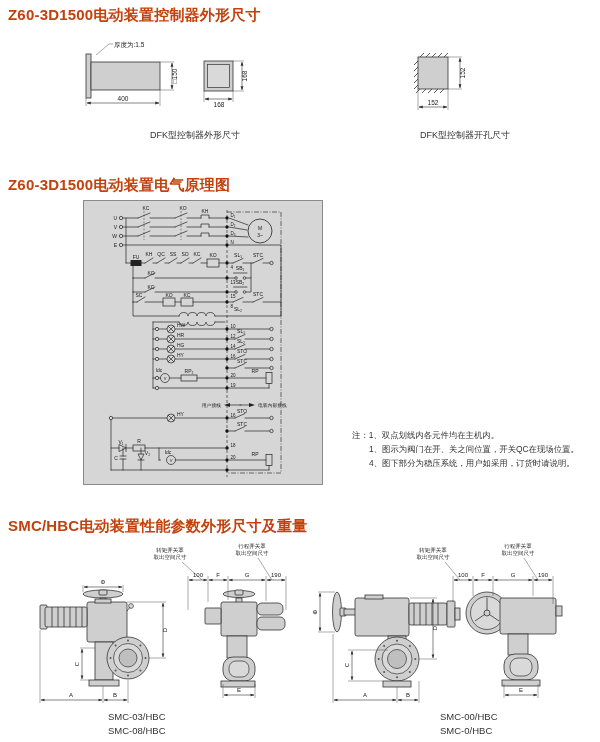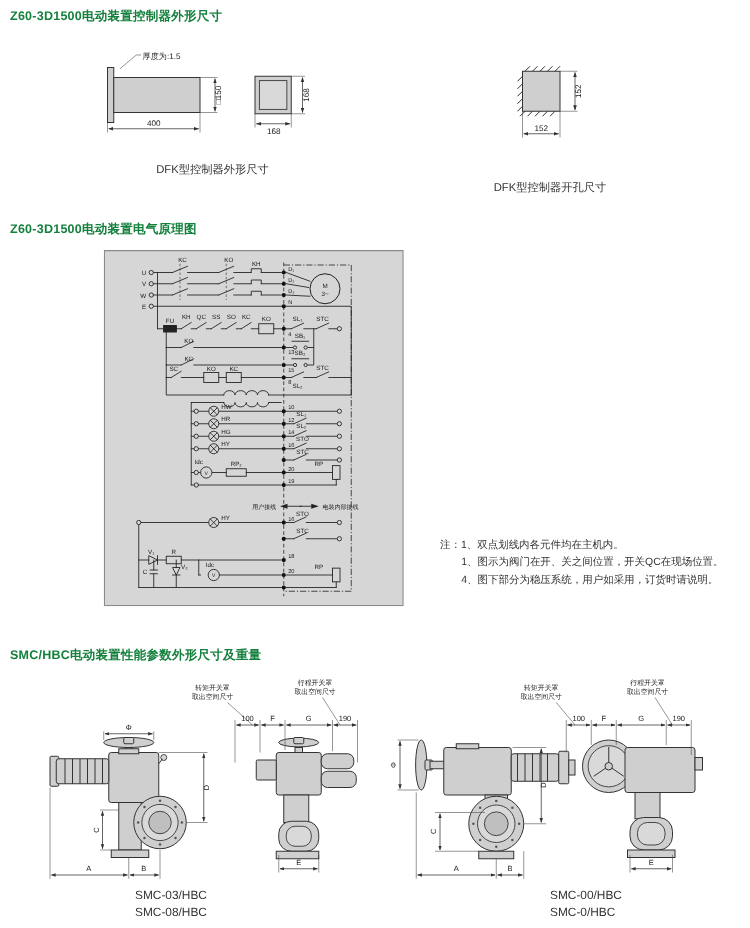--- a/index.html
+++ b/index.html
@@ -1,20 +1,20 @@
 <!DOCTYPE html>
 <html><head>
 <meta charset="utf-8">
 <style>
   html,body{margin:0;padding:0;background:#fff;}
   body{width:600px;height:742px;position:relative;overflow:hidden;
        font-family:"Liberation Sans","DejaVu Sans",sans-serif;color:#222;}
   .abs{position:absolute;}
-  .sec-title{font-size:10px;font-weight:bold;color:#15803d;letter-spacing:.2px;}
-  .caption{font-size:9px;color:#333;text-align:center;}
+  .sec-title{font-size:15px;font-weight:bold;color:#c2410c;letter-spacing:.2px;}
+  .caption{font-size:9px;color:#333;text-align:right;}
   .model-caption{font-size:9.5px;color:#333;text-align:left;line-height:14px;}
   .notes{font-size:8.4px;line-height:14px;color:#333;margin-top:28px;}
   .notes .nl{white-space:nowrap;}
   .notes .indent{padding-left:17px;}
   svg{display:block;}
   svg text{fill:#1a1a1a;font-family:"Liberation Sans","DejaVu Sans",sans-serif;}
   .w{stroke:#222;stroke-width:.7;fill:none;stroke-linecap:round;}
   .w2{stroke:#333;stroke-width:.8;fill:none;}
   .fillpart{fill:#cfcfcf;stroke:#333;stroke-width:.8;}
   .fillpart2{fill:#d9d9d9;stroke:#333;stroke-width:.7;}
@@ -76,21 +76,21 @@
   <line class="dim" x1="419" y1="77" x2="447" y2="77" marker-start="url(#arC)" marker-end="url(#arC)"></line>
 <text x="114" y="17" font-size="6.5" text-anchor="start">厚度为:1.5</text>
     <text x="123" y="71" font-size="6.5" text-anchor="middle">400</text>
     <text x="177" y="46" font-size="6.5" text-anchor="middle" transform="rotate(-90 177 46)">□150</text>
     <text x="247" y="46" font-size="6.5" text-anchor="middle" transform="rotate(-90 247 46)">168</text>
     <text x="219" y="77" font-size="6.5" text-anchor="middle">168</text>
     <text x="465" y="43" font-size="6.5" text-anchor="middle" transform="rotate(-90 465 43)">152</text>
     <text x="433" y="75" font-size="6.5" text-anchor="middle">152</text>
   </svg>
 <div class="abs caption" style="left:100px;top:129px;width:140px;">DFK型控制器外形尺寸</div>
-<div class="abs caption" style="left:370px;top:144px;width:140px;">DFK型控制器开孔尺寸</div>
+<div class="abs caption" style="left:370px;top:129px;width:140px;">DFK型控制器开孔尺寸</div>
 
 <div class="abs sec-title" style="left:8px;top:176px;">Z60-3D1500电动装置电气原理图</div>
 
 <svg class="abs" style="left:83px;top:200px;" width="240" height="285" viewBox="0 0 240 285">
   <rect x="0.5" y="0.5" width="239" height="284" fill="#d6d6d6" stroke="#8a8a8a"></rect>
 
   <path class="dash-col" d="M144 10 V277"></path>
   <path class="dash-dot" d="M144 12 H198 V273 H144"></path>
 
   <g class="w">

